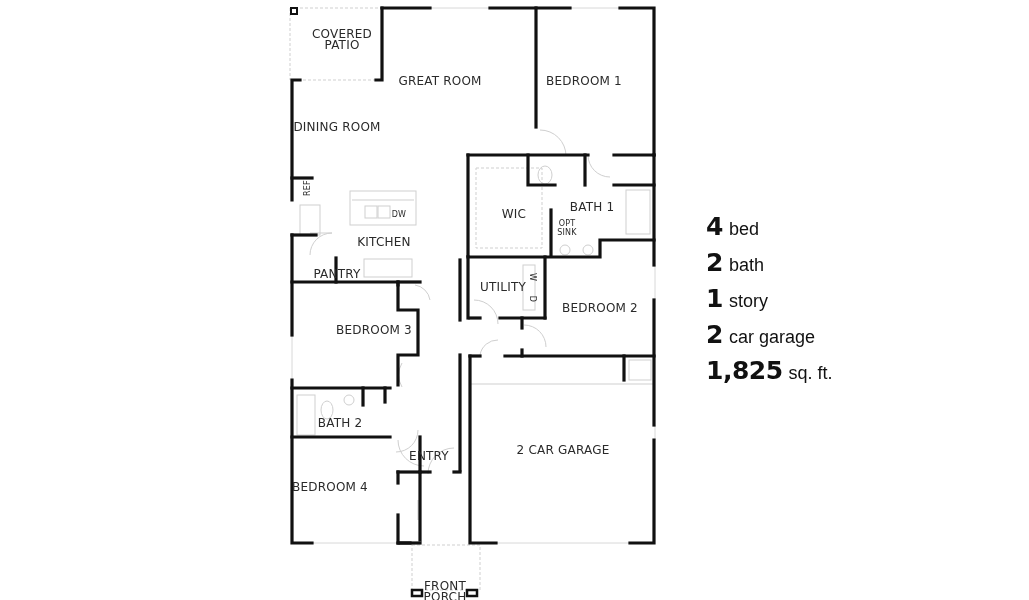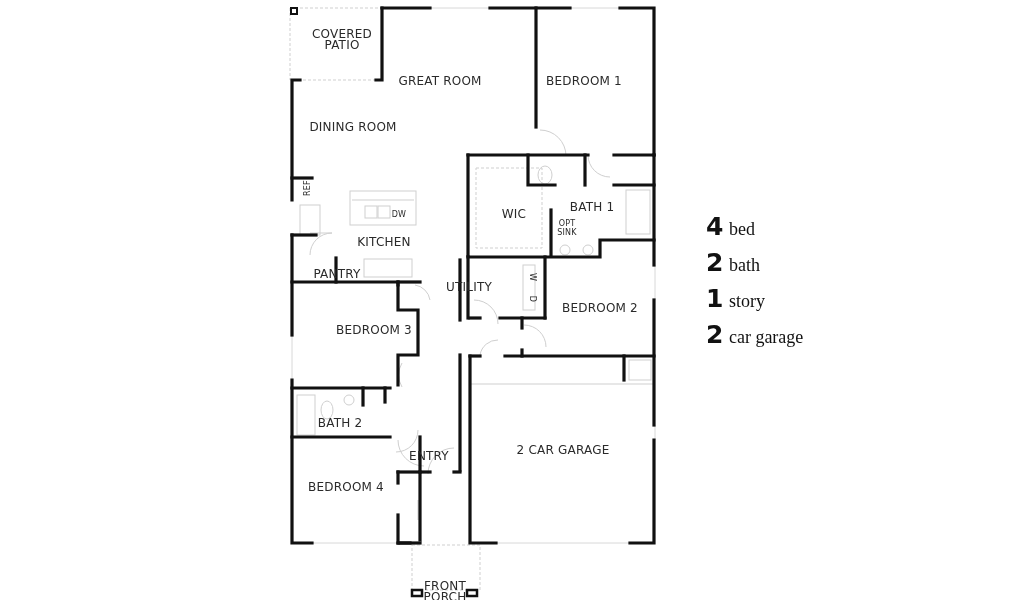--- a/index.html
+++ b/index.html
@@ -3,21 +3,21 @@
 <meta charset="utf-8">
 <style>
   html, body { margin:0; padding:0; background:#ffffff; }
   body { width:1029px; height:600px; position:relative; overflow:hidden; font-family:"Liberation Sans", sans-serif; }
   #plan { position:absolute; left:0; top:0; }
   .room-label { position:absolute; font-family:"DejaVu Sans", sans-serif; font-size:12px; color:#2a2a2a; letter-spacing:0.2px; text-align:center; line-height:11px; white-space:nowrap; transform:translate(-50%,-50%); }
   .small { font-size:8px; line-height:9px; }
   .stats { position:absolute; left:706px; top:212px; }
   .stat { height:36px; display:flex; align-items:baseline; white-space:nowrap; }
   .stat .num { font-family:"DejaVu Sans", sans-serif; font-weight:bold; font-size:25px; color:#111; margin-right:6px; letter-spacing:-0.5px; }
-  .stat .lbl { font-family:Liberation Serif, serif; font-size:18px; color:#111; }
+  .stat .lbl { font-family:Liberation Sans, sans-serif; font-size:18px; color:#111; }
 </style>
 </head>
 <body>
 
 <svg id="plan" width="1029" height="600" viewBox="0 0 1029 600" xmlns="http://www.w3.org/2000/svg">
 
   <g fill="none" stroke="#cfcfcf" stroke-width="1">
     <rect x="290" y="8" width="92" height="72" stroke-dasharray="3 2"></rect>
     <rect x="350" y="191" width="66" height="34"></rect>
     <line x1="352" y1="200" x2="414" y2="200"></line>
@@ -130,40 +130,40 @@
     <rect x="467" y="590" width="10" height="6"></rect>
   </g>
 </svg>
 
 <div class="room-label" style="left:342px;top:40px;">
   <div>COVERED</div>
   <div>PATIO</div>
 </div>
 <div class="room-label" style="left:440px;top:81px;">GREAT ROOM</div>
 <div class="room-label" style="left:584px;top:81px;">BEDROOM 1</div>
-<div class="room-label" style="left:353px;top:127px;">DINING ROOM</div>
+<div class="room-label" style="left:337px;top:127px;">DINING ROOM</div>
 <div class="room-label small" style="left:307px;top:188px;transform:translate(-50%,-50%) rotate(-90deg);">REF</div>
 <div class="room-label small" style="left:399px;top:214px;">DW</div>
 <div class="room-label" style="left:384px;top:242px;">KITCHEN</div>
 <div class="room-label" style="left:313px;top:274px;padding-left:48px;">PANTRY</div>
 <div class="room-label" style="left:514px;top:214px;">WIC</div>
 <div class="room-label" style="left:592px;top:207px;">BATH 1</div>
 <div class="room-label small" style="left:567px;top:228px;">
   <div>OPT</div>
   <div>SINK</div>
 </div>
-<div class="room-label" style="left:469px;top:287px;">UTILITY</div>
+<div class="room-label" style="left:503px;top:287px;">UTILITY</div>
 <div class="room-label small" style="left:532px;top:277px;transform:translate(-50%,-50%) rotate(90deg);">W</div>
 <div class="room-label small" style="left:532px;top:299px;transform:translate(-50%,-50%) rotate(90deg);">D</div>
 <div class="room-label" style="left:600px;top:308px;">BEDROOM 2</div>
 <div class="room-label" style="left:346px;top:330px;margin-left:28px;">BEDROOM 3</div>
 <div class="room-label" style="left:429px;top:412px;margin-top:44px;">ENTRY</div>
 <div class="room-label" style="left:340px;top:423px;">BATH 2</div>
 <div class="room-label" style="left:563px;top:450px;">2 CAR GARAGE</div>
-<div class="room-label" style="left:346px;top:487px;">BEDROOM 4</div>
+<div class="room-label" style="left:330px;top:487px;">BEDROOM 4</div>
 <div class="room-label" style="left:445px;top:592px;">
   <div>FRONT</div>
   <div>PORCH</div>
 </div>
 
 <div class="stats">
   <div class="stat">
     <span class="num">4</span>
     <span class="lbl">bed</span>
   </div>
@@ -172,13 +172,17 @@
     <span class="lbl">bath</span>
   </div>
   <div class="stat">
     <span class="num">1</span>
     <span class="lbl">story</span>
   </div>
   <div class="stat">
     <span class="num">2</span>
     <span class="lbl">car garage</span>
   </div>
+  <div class="stat">
+    <span class="num">1,825</span>
+    <span class="lbl">sq. ft.</span>
+  </div>
 </div>
 
 </body></html>

